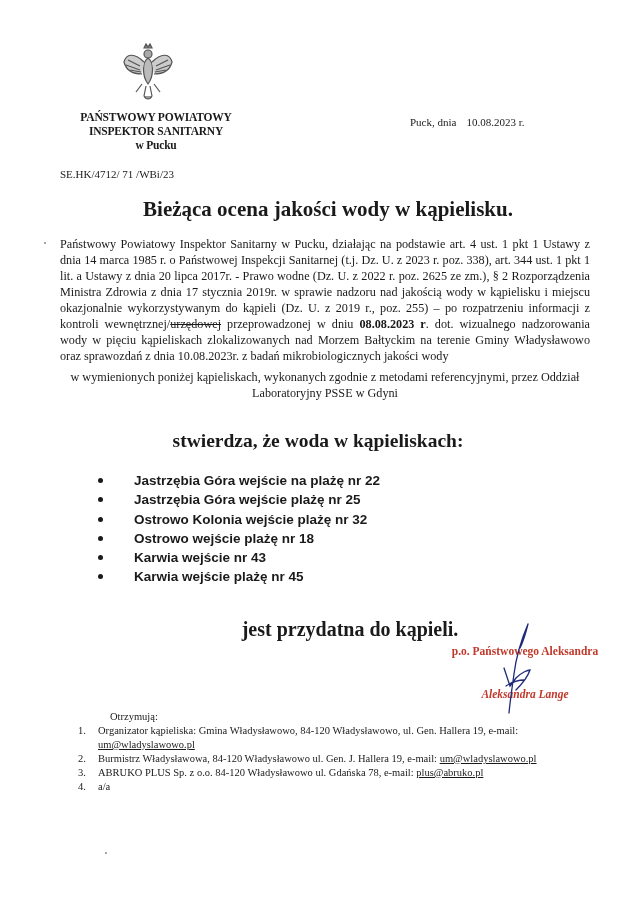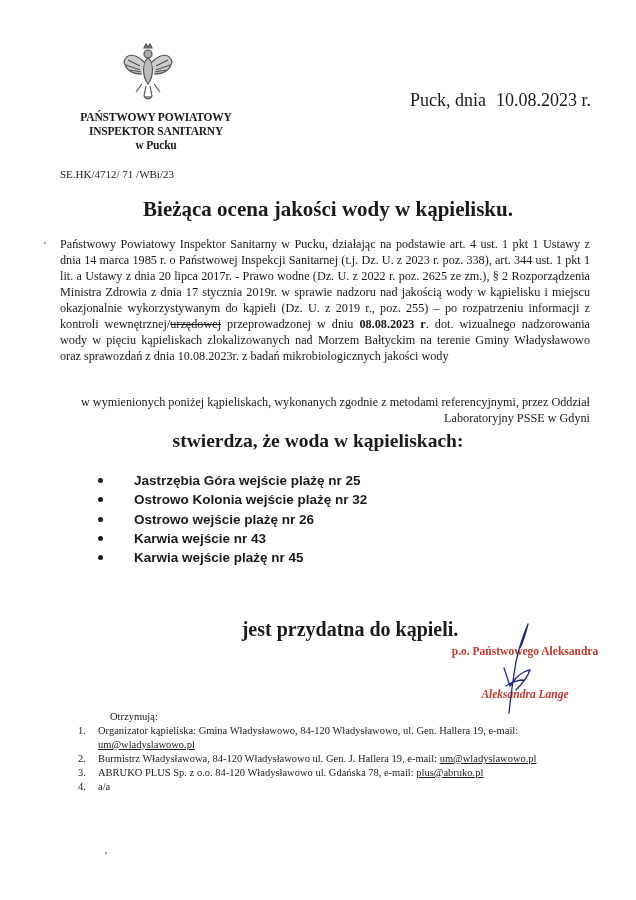--- a/index.html
+++ b/index.html
@@ -2,28 +2,28 @@
 <html><head>
 <meta charset="utf-8">
 <style>
   html, body { margin: 0; padding: 0; background: #ffffff; }
   body { width: 636px; height: 900px; position: relative; overflow: hidden;
          font-family: "Liberation Serif", serif; color: #1a1a1a; }
   .abs { position: absolute; }
   .eagle { left: 120px; top: 40px; width: 56px; height: 62px; }
   .org { left: 66px; top: 110px; width: 180px; text-align: center; font-weight: bold;
          font-size: 11.5px; line-height: 14px; letter-spacing: -0.2px; }
-  .place-date { left: 410px; top: 90px; font-size: 18px; }
+  .place-date { left: 410px; top: 116px; font-size: 11px; }
   .place-date .gap { display: inline-block; width: 10px; }
   .ref { left: 60px; top: 168px; font-size: 11px; }
   .title { left: 10px; width: 636px; top: 197px; text-align: center; font-weight: bold; font-size: 21px; }
   .para { left: 60px; width: 530px; font-size: 12.2px; line-height: 16px; text-align: justify; }
   .para1 { top: 236px; }
   .para1 .s { text-decoration: line-through; }
-  .para2 { top: 394px; text-align: right; }
+  .para2 { top: 369px; text-align: center; }
   .state { left: 0; width: 636px; top: 430px; text-align: center; font-weight: bold; font-size: 19.5px; }
   .beaches { left: 98px; top: 471px; margin: 0; padding: 0; list-style: none; }
   .beaches li { font-weight: bold; font-size: 13.5px; line-height: 19.3px; position: relative; padding-left: 36px;
                 font-family: "Liberation Sans", sans-serif; }
   .beaches li .dot { position: absolute; left: 0; top: 7px; width: 5px; height: 5px; border-radius: 50%; background: #1a1a1a; }
   .verdict { left: 0; width: 636px; top: 618px; text-align: center; font-weight: bold; font-size: 20px; padding-left: 64px; box-sizing: border-box; }
   .sig { left: 420px; top: 644px; width: 210px; text-align: center; color: #c0392b; font-weight: bold;
          font-size: 11.5px; line-height: 14px; }
   .signame { left: 420px; top: 688px; width: 210px; text-align: center; color: #c0392b; font-weight: bold; font-style: italic; font-size: 11.5px; }
   .scribble { left: 470px; top: 618px; width: 70px; height: 96px; }
@@ -65,23 +65,24 @@
 
 <div class="abs title">Bieżąca ocena jakości wody w kąpielisku.</div>
 
 <div class="abs para para1"><span>Państwowy Powiatowy Inspektor Sanitarny w Pucku, działając na podstawie art. 4 ust. 1 pkt 1 Ustawy z dnia 14 marca 1985 r. o Państwowej Inspekcji Sanitarnej (t.j. Dz. U.  z 2023 r. poz. 338), art. 344 ust. 1 pkt 1 lit. a Ustawy z dnia 20 lipca 2017r. - Prawo wodne (Dz. U. z 2022 r. poz. 2625 ze zm.), § 2 Rozporządzenia Ministra Zdrowia z dnia 17 stycznia 2019r. w sprawie nadzoru nad jakością wody w kąpielisku i miejscu okazjonalnie wykorzystywanym do kąpieli (Dz. U. z 2019 r., poz. 255) – po rozpatrzeniu informacji z kontroli wewnętrznej/</span><span class="s">urzędowej</span><span> przeprowadzonej w dniu </span><b>08.08.2023 r</b><span>. dot. wizualnego nadzorowania wody w pięciu kąpieliskach zlokalizowanych nad Morzem Bałtyckim na terenie Gminy Władysławowo oraz sprawozdań z dnia 10.08.2023r. z badań mikrobiologicznych jakości wody</span></div>
 
 <div class="abs para para2">w wymienionych poniżej kąpieliskach, wykonanych zgodnie z metodami referencyjnymi, przez Oddział Laboratoryjny PSSE w Gdyni</div>
 
 <div class="abs state">stwierdza, że woda w kąpieliskach:</div>
 
 <ul class="abs beaches">
+  <li><span class="dot"></span><span>Jastrzębia Góra wejście na plażę nr 22</span></li>
   <li><span class="dot"></span><span>Jastrzębia Góra wejście plażę nr 25</span></li>
   <li><span class="dot"></span><span>Ostrowo Kolonia wejście plażę nr 32</span></li>
-  <li><span class="dot"></span><span>Ostrowo wejście plażę nr 26</span></li>
+  <li><span class="dot"></span><span>Ostrowo wejście plażę nr 18</span></li>
   <li><span class="dot"></span><span>Karwia wejście nr 43</span></li>
   <li><span class="dot"></span><span>Karwia wejście plażę nr 45</span></li>
 </ul>
 
 <div class="abs verdict">jest przydatna do kąpieli.</div>
 
 <div class="abs sig">
   <div>p.o. Państwowego Aleksandra</div>
 </div>
 <div class="abs signame">Aleksandra Lange</div>

